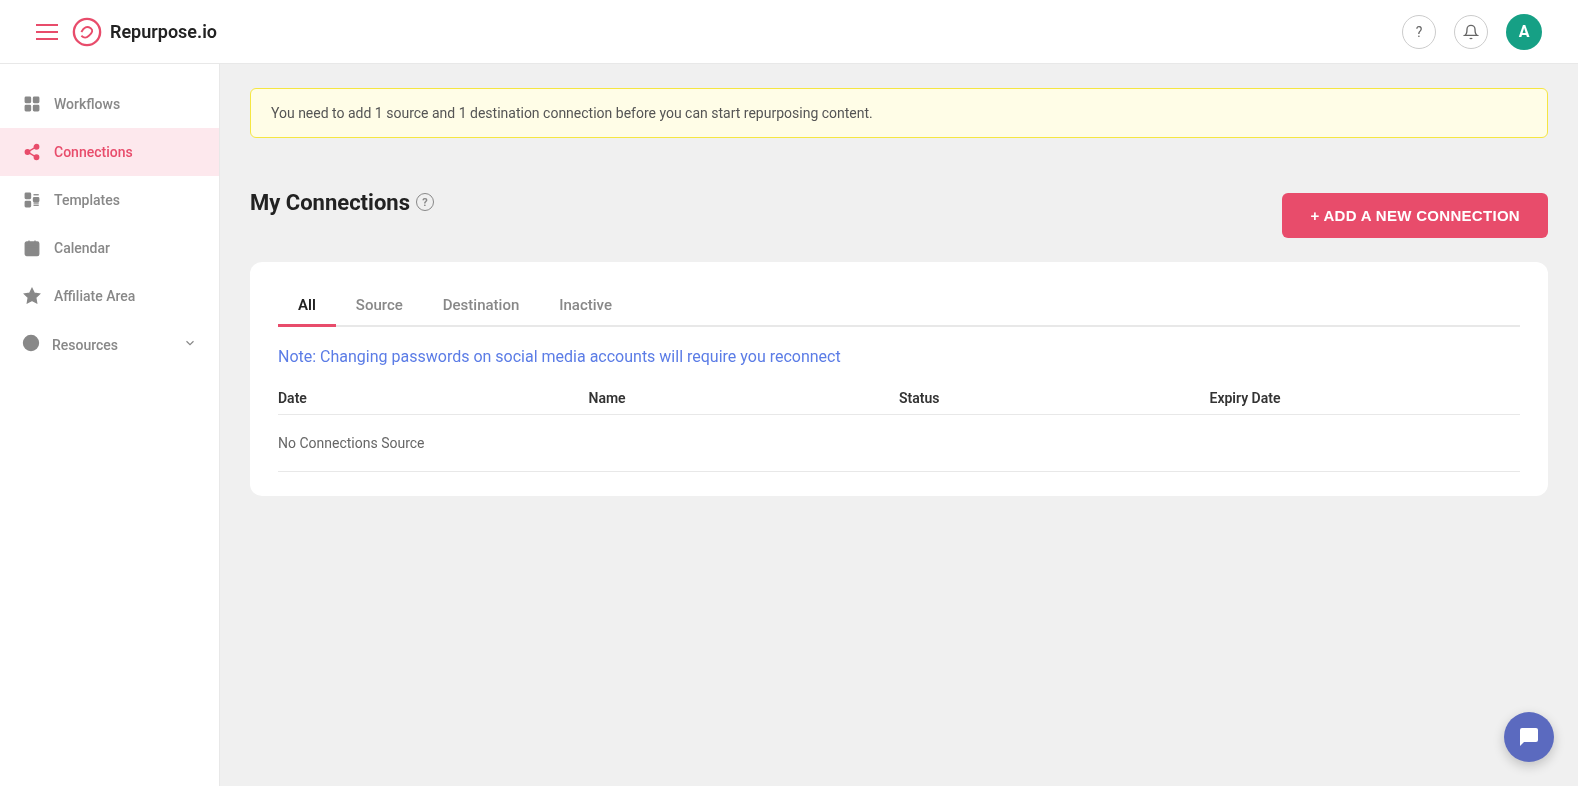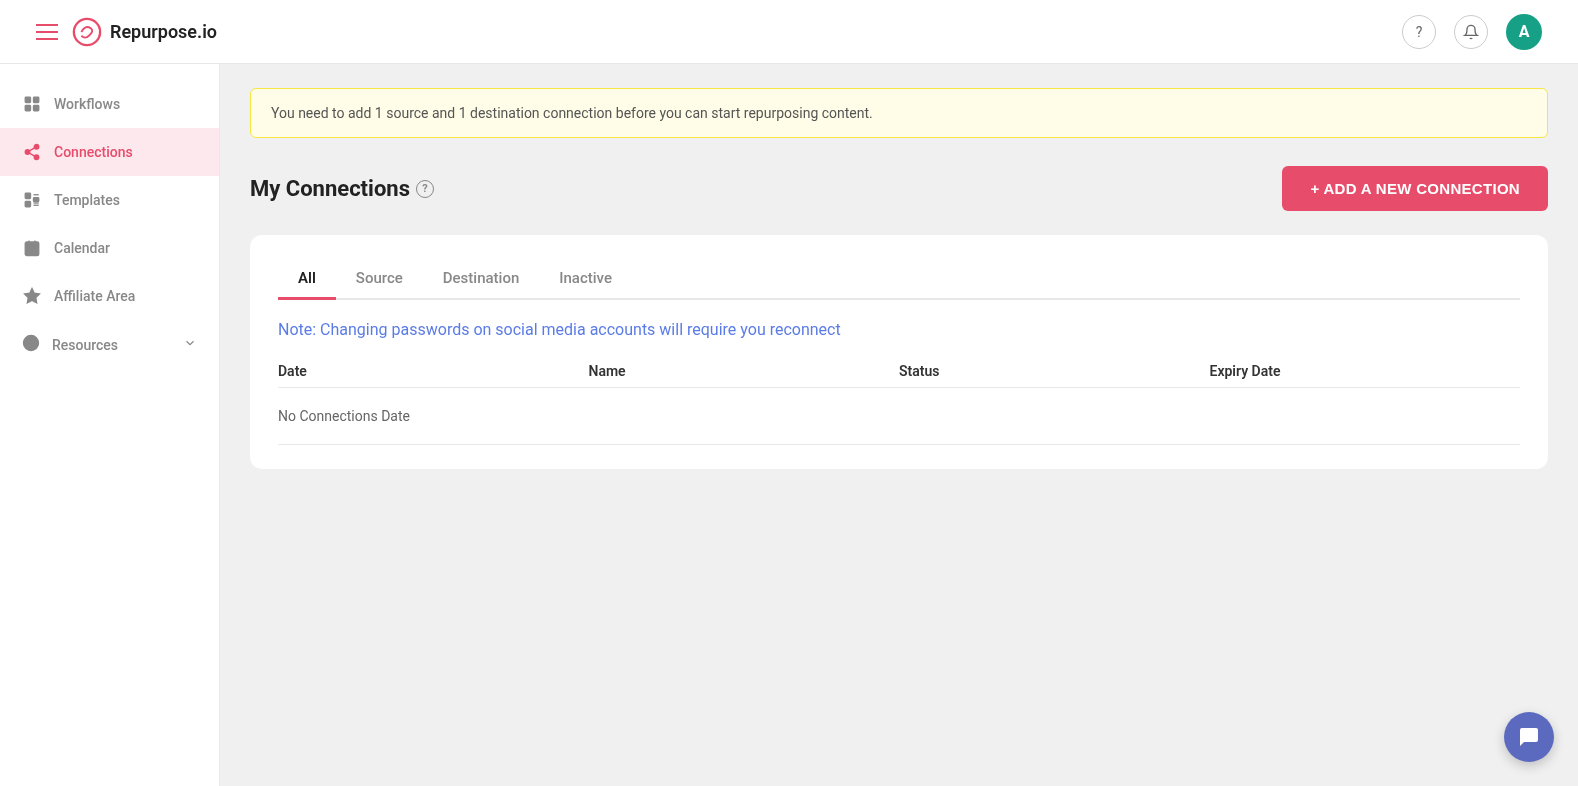--- a/index.html
+++ b/index.html
@@ -35,21 +35,21 @@
     
     .main { flex: 1; background: #f0f0f0; overflow-y: auto; padding: 24px 30px; }
 
     
     .banner { background: #fffde7; border: 1px solid #f5e642; border-radius: 6px; padding: 16px 20px; margin-bottom: 28px; font-size: 14px; color: #555; }
 
     
     .page-header { display: flex; align-items: center; justify-content: space-between; margin-bottom: 24px; }
     .page-title { font-size: 22px; font-weight: 700; color: #222; display: flex; align-items: center; gap: 6px; }
     .page-title-help { width: 18px; height: 18px; border-radius: 50%; border: 1.5px solid #888; display: flex; align-items: center; justify-content: center; font-size: 11px; color: #888; cursor: pointer; }
-    .add-btn { background: #e84c6b; color: #fff; border: none; border-radius: 6px; padding: 14px 28px; font-size: 15px; font-weight: 600; cursor: pointer; letter-spacing: 0.3px; }
+    .add-btn { background: #e84c6b; color: #fff; border: none; border-radius: 6px; padding: 14px 28px; font-size: 15px; font-weight: 600; cursor: pointer; letter-spacing: 0.3px; margin-top: 27px; }
 
     
     .card { background: #fff; border-radius: 12px; padding: 24px 28px; }
 
     
     .tabs { display: flex; gap: 0; border-bottom: 2px solid #e8e8e8; margin-bottom: 20px; }
     .tab { padding: 10px 20px; font-size: 15px; color: #888; cursor: pointer; border-bottom: 3px solid transparent; margin-bottom: -2px; font-weight: 500; }
     .tab.active { color: #222; border-bottom-color: #e84c6b; font-weight: 600; }
 
     
@@ -205,21 +205,21 @@
 
       <div class="note">Note: Changing passwords on social media accounts will require you reconnect</div>
 
       <div class="table-header">
         <div class="table-header-cell">Date</div>
         <div class="table-header-cell">Name</div>
         <div class="table-header-cell">Status</div>
         <div class="table-header-cell">Expiry Date</div>
       </div>
 
-      <div class="table-empty">No Connections Date</div>
+      <div class="table-empty">No Connections Source</div>
 
     </div>
 
   </main>
 </div>
 
 <div class="chat-btn">
   <svg viewBox="0 0 24 24">
     <path d="M21 15a2 2 0 0 1-2 2H7l-4 4V5a2 2 0 0 1 2-2h14a2 2 0 0 1 2 2z"></path>
   </svg>

